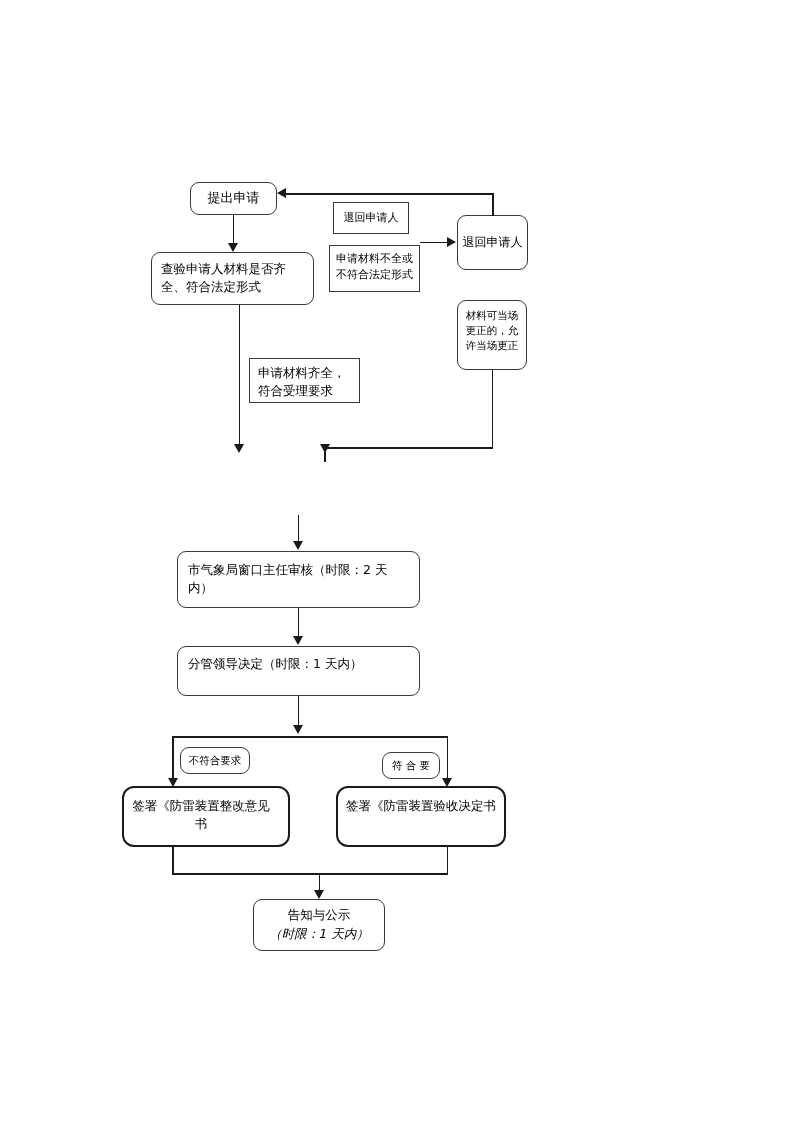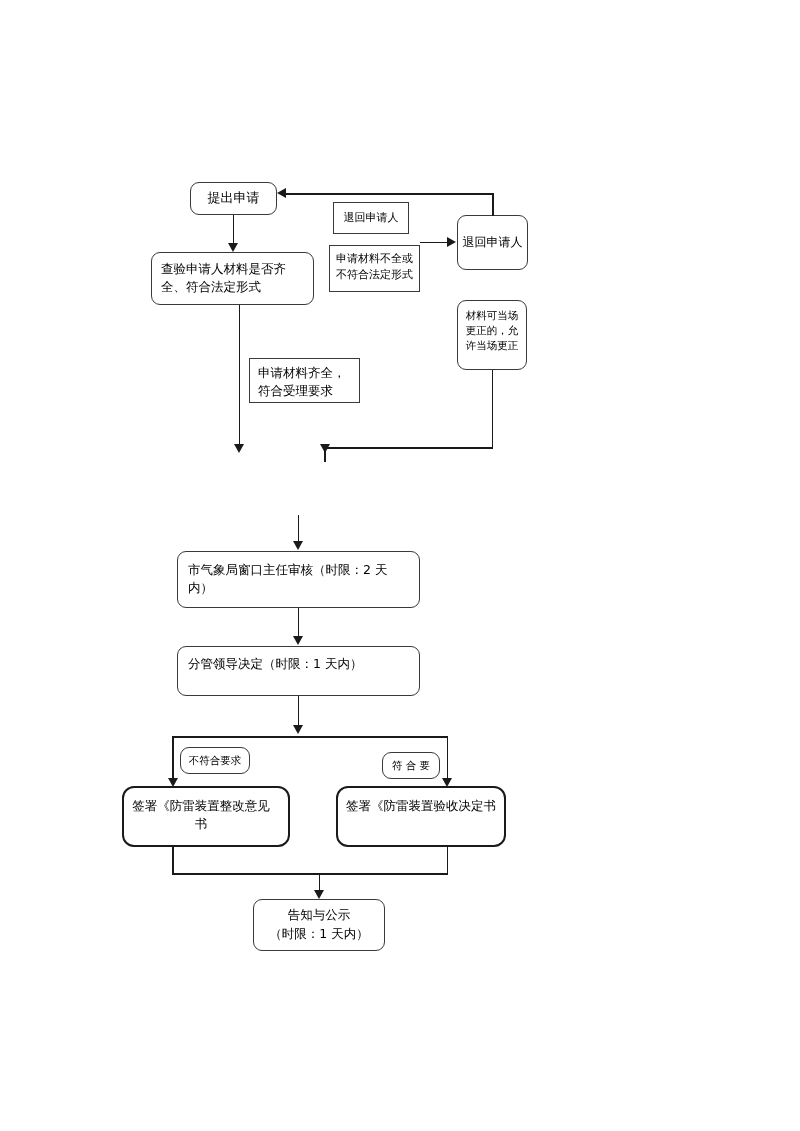--- a/index.html
+++ b/index.html
@@ -156,21 +156,21 @@
   <div class="node rounded thick center-top" style="left:122px; top:786px; width:168px; height:61px; font-size:12.5px; padding:9px 16px 0 6px;">
     <span class="txt">签署《防雷装置整改意见书</span>
   </div>
 
   <div class="node rounded thick center-top" style="left:336px; top:786px; width:170px; height:61px; font-size:12.5px; padding:9px 6px 0 6px;">
     <span class="txt">签署《防雷装置验收决定书</span>
   </div>
 
   <div class="node rounded" style="left:253px; top:899px; width:132px; height:52px; font-size:12.5px; flex-direction:column; align-items:center; justify-content:center; text-align:center;">
     <span style="display:block; line-height:1.5;">告知与公示</span>
-    <span style="display:block; line-height:1.5;">（时限：1 天内）</span>
+    <span style="display:block; line-height:1.5;font-style:italic;">（时限：1 天内）</span>
   </div>
 
   <div class="ln lnv" style="left:232.5px; top:215px; height:30px;"></div>
   <div class="arrow arrow-down" style="left:228px; top:243px;"></div>
 
   <div class="ln lnv" style="left:492px; top:193px; height:23px;"></div>
   <div class="ln lnh" style="left:285px; top:193px; width:209px;"></div>
   <div class="arrow arrow-left" style="left:277px; top:188px;"></div>
 
   <div class="ln lnh" style="left:420px; top:241.5px; width:28px;"></div>

